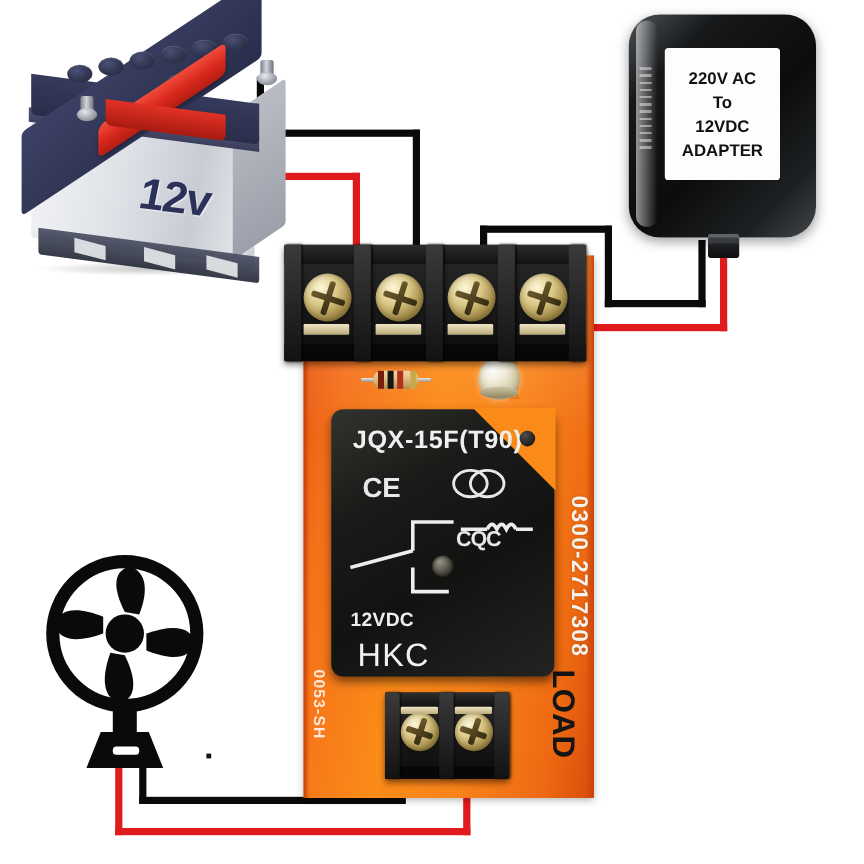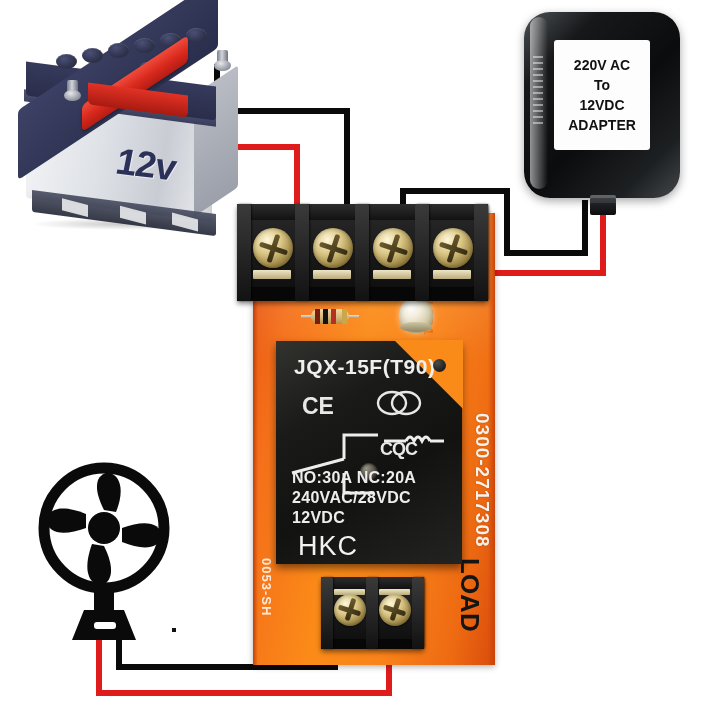--- a/index.html
+++ b/index.html
@@ -119,21 +119,21 @@
   
   .led{position:absolute;left:146px;top:84px;width:34px;height:36px;border-radius:50% 50% 46% 46%;
     background:radial-gradient(circle at 34% 28%,#ffffff 0%,#f3eddc 30%,#d8cfae 60%,#9e9370 100%);
     box-shadow:0 0 6px rgba(255,255,255,.5), inset 0 0 6px rgba(120,110,70,.5);}
   .led-ring{position:absolute;left:1px;bottom:1px;width:32px;height:10px;border-radius:50%;
     background:linear-gradient(180deg,#cfc6a3,#8e8462);}
 
   
   .relay{position:absolute;left:23px;top:128px;width:186px;height:223px;
     background:linear-gradient(150deg,#32322f 0%,#1a1a18 30%,#121210 60%,#232321 100%);
-    border-radius:0;box-shadow:0 4px 8px rgba(0,0,0,.5);}
+    border-radius:10px;box-shadow:0 4px 8px rgba(0,0,0,.5);}
   .relay-bevel{position:absolute;right:-1px;top:-1px;width:74px;height:74px;
     background:linear-gradient(225deg,#fb8b18 0%,#fb8b18 46%,rgba(251,139,24,0) 47%);}
   .relay-name{position:absolute;left:18px;top:14px;font-size:21px;font-weight:bold;color:#efefef;
     letter-spacing:.5px;}
   .ce{position:absolute;left:26px;top:52px;font-size:23px;font-weight:bold;color:#e8e8e8;}
   .cqc{position:absolute;left:96px;top:48px;width:56px;height:28px;}
   .cqc-txt{position:absolute;left:8px;top:3px;font-size:18px;font-weight:bold;color:#e8e8e8;
     letter-spacing:-1px;margin-top:47px;}
   .relay-dot{position:absolute;right:16px;top:18px;width:13px;height:13px;border-radius:50%;
     background:radial-gradient(circle at 35% 30%,#4b4b48,#0a0a09);}
@@ -272,22 +272,20 @@
       <svg style="position:absolute;left:12px;top:88px;" width="160" height="76" viewBox="0 0 160 76">
         <path d="M4 44 L56 30" stroke="#ededed" stroke-width="3" fill="none"></path>
         <path d="M56 30 L56 6 L90 6" stroke="#ededed" stroke-width="3" fill="none"></path>
         <path d="M56 44 L56 64 L86 64" stroke="#ededed" stroke-width="3" fill="none"></path>
         <path d="M96 12 L118 12" stroke="#ededed" stroke-width="3" fill="none"></path>
         <path d="M118 12 q4 -8 8 0 q4 -8 8 0 q4 -8 8 0" stroke="#ededed" stroke-width="3" fill="none"></path>
         <path d="M142 12 L156 12" stroke="#ededed" stroke-width="3" fill="none"></path>
       </svg>
       <div class="relay-pivot"></div>
 
-      <div class="spec" style="top:128px;">NO:30A NC:20A</div>
-      <div class="spec" style="top:148px;">240VAC/28VDC</div>
       <div class="spec" style="top:168px;">12VDC</div>
       <div class="hkc">HKC</div>
     </div>
 
     <div class="tb tb-top">
       <div class="tb-rail" style="top:0;height:16px;background:linear-gradient(180deg,#2d2d2d,#121212);"></div>
       <div class="tb-rail" style="bottom:0;height:14px;"></div>
       <div class="fin" style="left:0;"></div>
       <div class="fin" style="left:58px;"></div>
       <div class="fin" style="left:118px;"></div>

